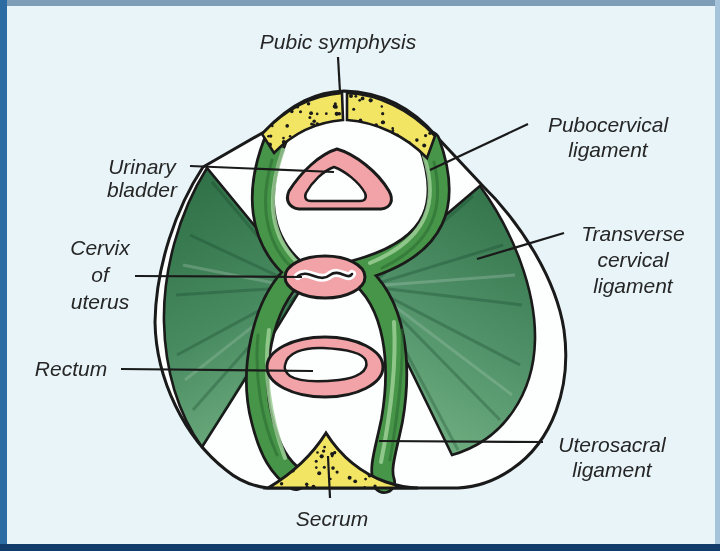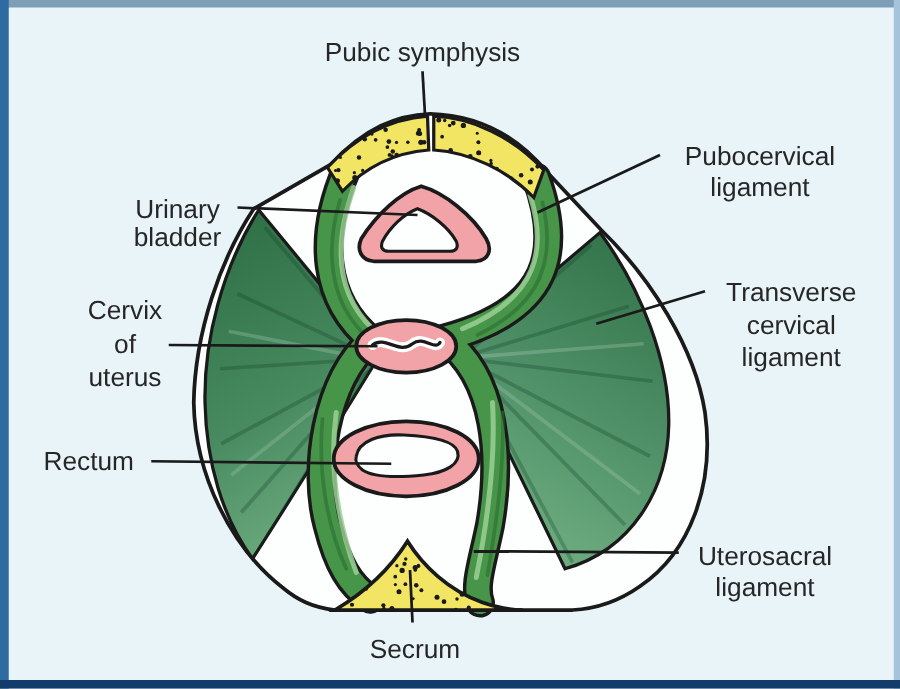--- a/index.html
+++ b/index.html
@@ -1,16 +1,16 @@
 <!DOCTYPE html>
 <html><head>
 <meta charset="utf-8">
 <style>
   html,body{margin:0;padding:0;width:720px;height:551px;overflow:hidden;background:#fff;}
-  #panel{position:relative;width:720px;height:551px;box-sizing:border-box;}
+  #panel{position:relative;width:720px;height:551px;box-sizing:border-box;font-style:italic;}
   svg{display:block;}
   text{font-family:"Liberation Sans","DejaVu Sans",sans-serif;font-size:21px;}
 </style>
 </head>
 <body>
 
 <div id="panel">
 <svg width="720" height="551" viewBox="0 0 720 551">
   <defs>
     <linearGradient id="fanLGrad" gradientUnits="userSpaceOnUse" x1="170" y1="180" x2="300" y2="420">

